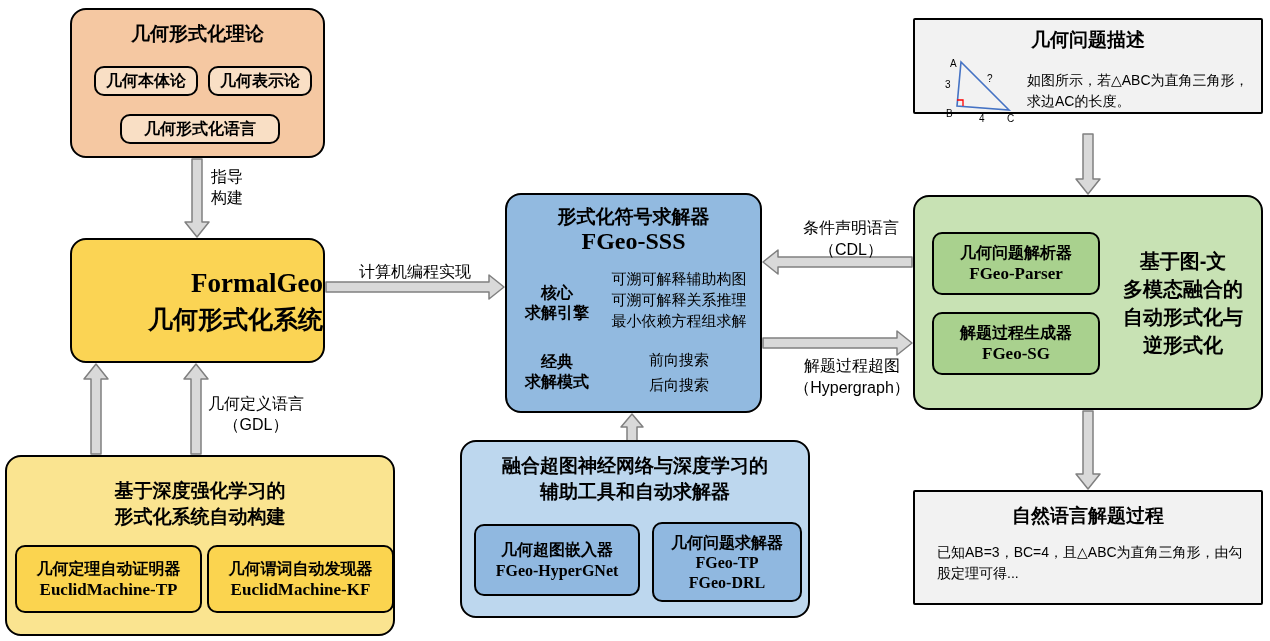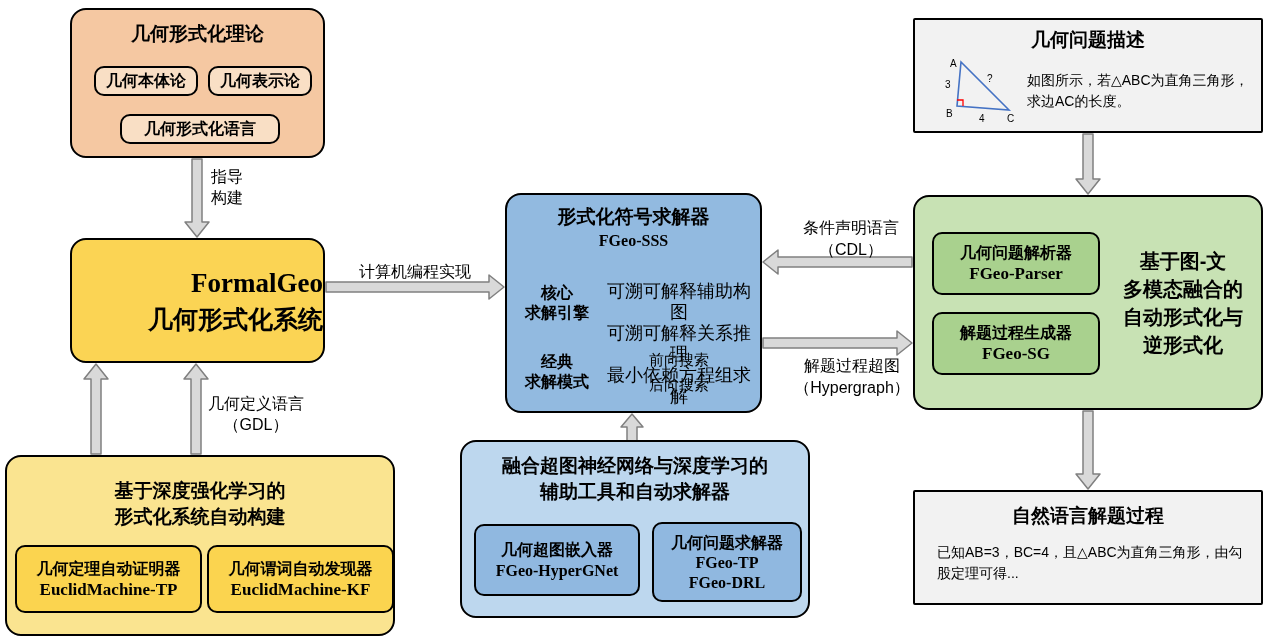--- a/index.html
+++ b/index.html
@@ -80,26 +80,26 @@
       <div class="code">EuclidMachine-TP</div>
     </div>
     <div class="pill" style="left:200px; top:88px; width:187px; height:68px;">
       <div class="name">几何谓词自动发现器</div>
       <div class="code">EuclidMachine-KF</div>
     </div>
   </div>
 
   <div class="box round solver" style="left:505px; top:193px; width:257px; height:220px;">
     <div class="box-title" style="top:10px;">形式化符号求解器</div>
-    <div class="box-title serif" style="top:34px; font-size:16px;">FGeo-SSS</div>
+    <div class="box-title serif" style="top:34px; font-size:24px;">FGeo-SSS</div>
     <div class="s-abs" style="left:8px; top:88px; width:84px; text-align:center; font-weight:700; font-size:16px; line-height:20px;">
       <div>核心</div>
       <div>求解引擎</div>
     </div>
-    <div class="s-abs" style="left:92px; top:86px; width:160px; text-align:center; font-size:18px; line-height:21px;">
+    <div class="s-abs" style="left:92px; top:73px; width:160px; text-align:center; font-size:15px; line-height:21px;">
       <div>可溯可解释辅助构图</div>
       <div>可溯可解释关系推理</div>
       <div>最小依赖方程组求解</div>
     </div>
     <div class="s-abs" style="left:8px; top:157px; width:84px; text-align:center; font-weight:700; font-size:16px; line-height:20px;">
       <div>经典</div>
       <div>求解模式</div>
     </div>
     <div class="s-abs" style="left:92px; top:152px; width:160px; text-align:center; font-size:15px; line-height:25px;">
       <div>前向搜索</div>
@@ -114,21 +114,21 @@
       <div class="name">几何超图嵌入器</div>
       <div class="code" style="font-size:16px;">FGeo-HyperGNet</div>
     </div>
     <div class="pill" style="left:190px; top:80px; width:150px; height:80px;">
       <div class="name">几何问题求解器</div>
       <div class="code" style="font-size:16px; line-height:20px;">FGeo-TP</div>
       <div class="code" style="font-size:16px; line-height:20px;">FGeo-DRL</div>
     </div>
   </div>
 
-  <div class="box io" style="left:913px; top:18px; width:350px; height:115px;">
+  <div class="box io" style="left:913px; top:18px; width:350px; height:96px;">
     <div class="box-title" style="top:8px;">几何问题描述</div>
     <svg style="position:absolute; left:28px; top:34px;" width="80" height="72" viewBox="0 0 80 72">
       <polygon points="18,8 14,52 66,56" fill="none" stroke="#4472C4" stroke-width="1.6"></polygon>
       <path d="M14,46 L20,46 L20,52" fill="none" stroke="#FF0000" stroke-width="1.3"></path>
       <text x="7" y="13" font-size="10">A</text>
       <text x="3" y="63" font-size="10">B</text>
       <text x="64" y="68" font-size="10">C</text>
       <text x="2" y="34" font-size="10">3</text>
       <text x="36" y="68" font-size="10">4</text>
       <text x="44" y="28" font-size="10">?</text>

